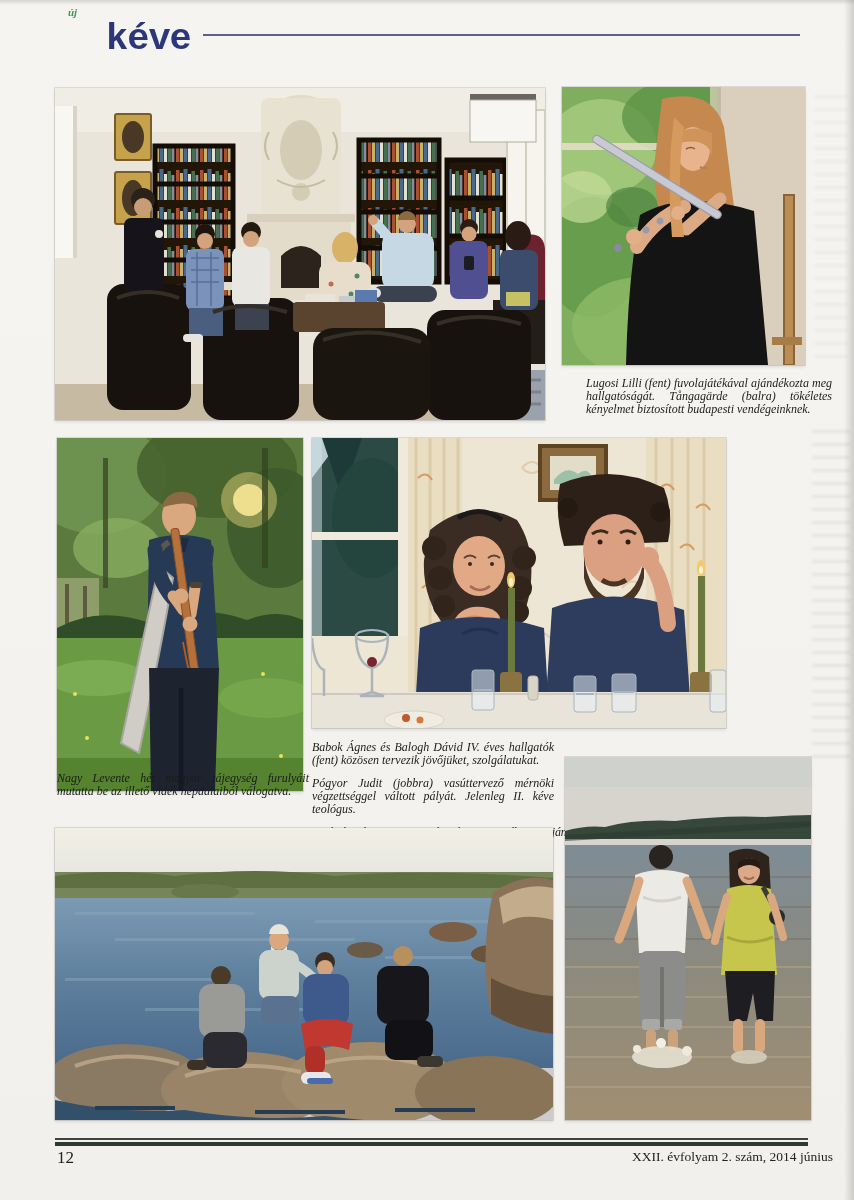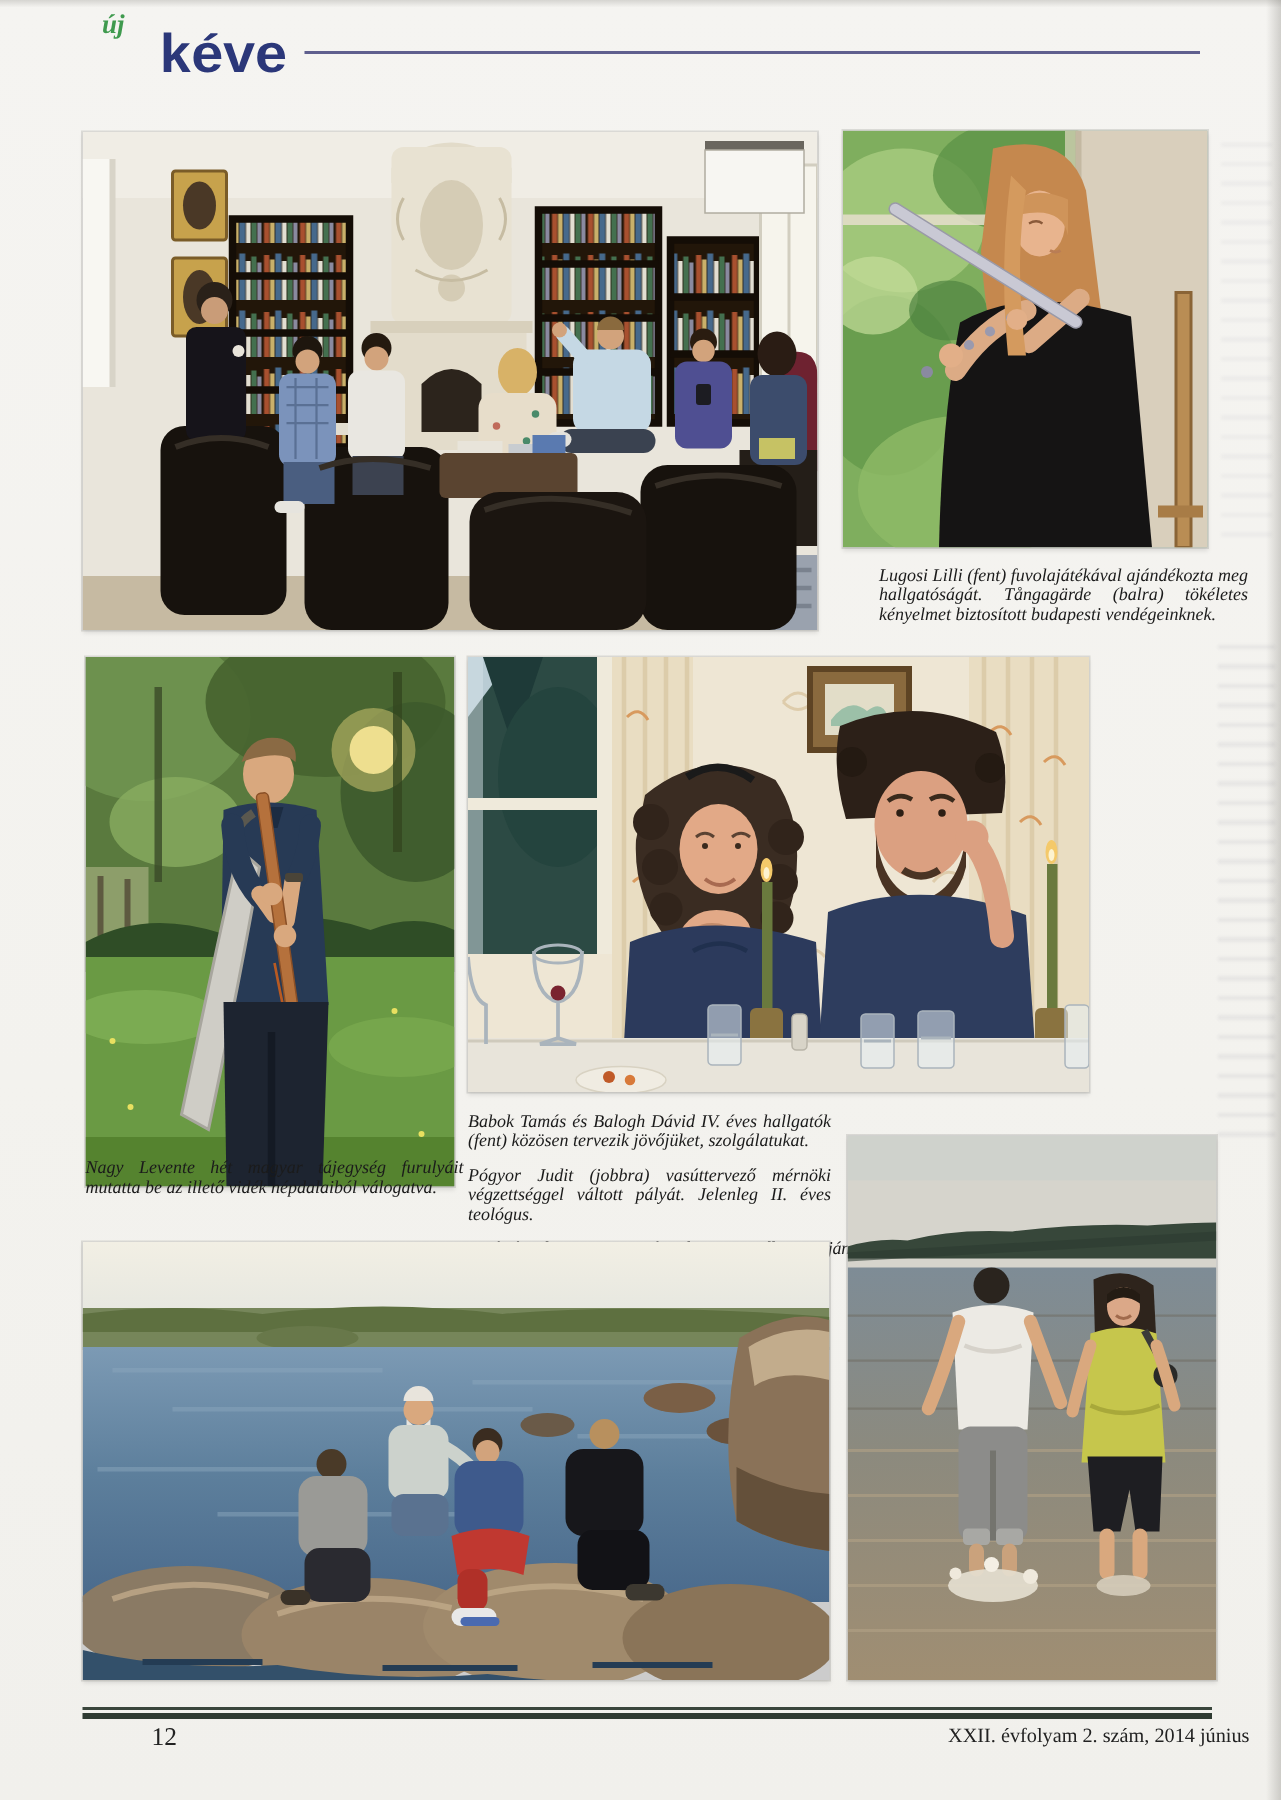--- a/index.html
+++ b/index.html
@@ -15,21 +15,21 @@
   }
   .page::before{
     content:"";position:absolute;top:0;left:0;width:100%;height:5px;
     background:linear-gradient(180deg,rgba(120,118,112,.25),rgba(120,118,112,0));
     pointer-events:none;
   }
   
   .logo{position:absolute;left:58px;top:2px;width:200px;height:52px;}
   .logo .uj{
     position:absolute;left:10px;top:4px;font-style:italic;font-weight:bold;
-    font-size:18px;color:#3f9a4e;letter-spacing:0;
+    font-size:11px;color:#3f9a4e;letter-spacing:0;
   }
   .logo .keve{
     position:absolute;left:22px;top:16px;font-family:Liberation Mono, monospace;
     font-weight:bold;font-size:37px;color:#2b3779;letter-spacing:-1px;
     transform:scaleY(.98);
     margin-left:26px;
   }
   .header-line{position:absolute;left:203px;top:34px;width:597px;height:2px;background:#5f5f8e;}
   
   .photo{
@@ -53,21 +53,21 @@
     position:absolute;background:repeating-linear-gradient(180deg,
       rgba(135,135,148,.20) 0 3px, rgba(0,0,0,0) 3px 13px);
     filter:blur(1.2px);pointer-events:none;
   }
   .bleed-a{left:814px;top:95px;width:34px;height:270px;opacity:.35;}
   .bleed-b{left:812px;top:430px;width:38px;height:330px;opacity:.6;}
   
   .footer-rule{position:absolute;left:55px;top:1138px;width:753px;}
   .footer-rule .thin{height:2px;background:#3a463c;margin-bottom:2px;}
   .footer-rule .thick{height:4px;background:#2e3a31;}
-  .page-number{position:absolute;left:57px;top:1148px;font-size:17px;color:#222;margin-left:44px;}
+  .page-number{position:absolute;left:57px;top:1148px;font-size:17px;color:#222;}
   .issue{position:absolute;right:21px;top:1149px;font-size:13.5px;color:#222;}
 </style>
 </head>
 <body>
 
 <div class="page">
 
   <div class="logo">
     <span class="uj">új</span>
     <span class="keve">kéve</span>
@@ -402,22 +402,22 @@
       </g>
       <rect x="216" y="238" width="10" height="24" rx="3" fill="#d8d4c8" stroke="#b8b4a8"></rect>
       <ellipse cx="102" cy="282" rx="30" ry="9" fill="#f0ece2" stroke="#d8d2c2"></ellipse>
       <circle cx="94" cy="280" r="4" fill="#c05a28"></circle>
         <circle cx="108" cy="282" r="3.5" fill="#d87a3a"></circle>
     </svg>
   </div>
 
 
   <div class="caption cap-mid">
-    <p>Babok Tamás és Balogh Dávid IV. éves hallgatók (fent) közösen tervezik jövőjüket, szolgálatukat.</p>
-    <p>Pógyor Judit (jobbra) vasúttervező mérnöki végzettséggel váltott pályát. Jelenleg II. éves teológus.</p>
+    <p>Babok Ágnes és Balogh Dávid IV. éves hallgatók (fent) közösen tervezik jövőjüket, szolgálatukat.</p>
+    <p>Pógyor Judit (jobbra) vasúttervező mérnöki végzettséggel váltott pályát. Jelenleg II. kéve teológus.</p>
     <p class="oneline">Tanítványok, nem a Genezáret, hanem a Tolken partján</p>
   </div>
 
   <div class="caption cap-levente">Nagy Levente hét magyar tájegység furulyáit mutatta be az illető vidék népdalaiból válogatva.</div>
 
   <div class="photo" style="left:55px;top:828px;width:498px;height:292px;">
     <svg viewBox="0 0 498 292" width="498" height="292">
       <defs>
         <linearGradient id="sky5" x1="0" y1="0" x2="0" y2="1">
           <stop offset="0" stop-color="#f2efe4"></stop>

